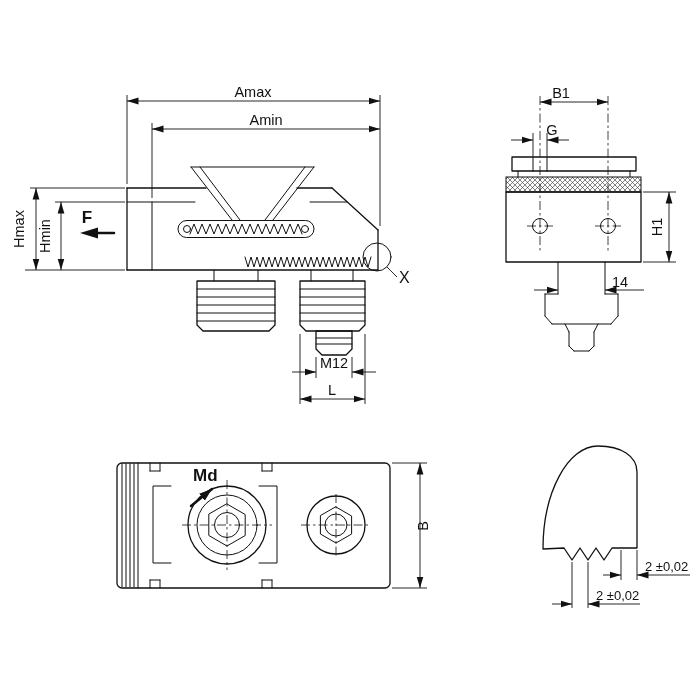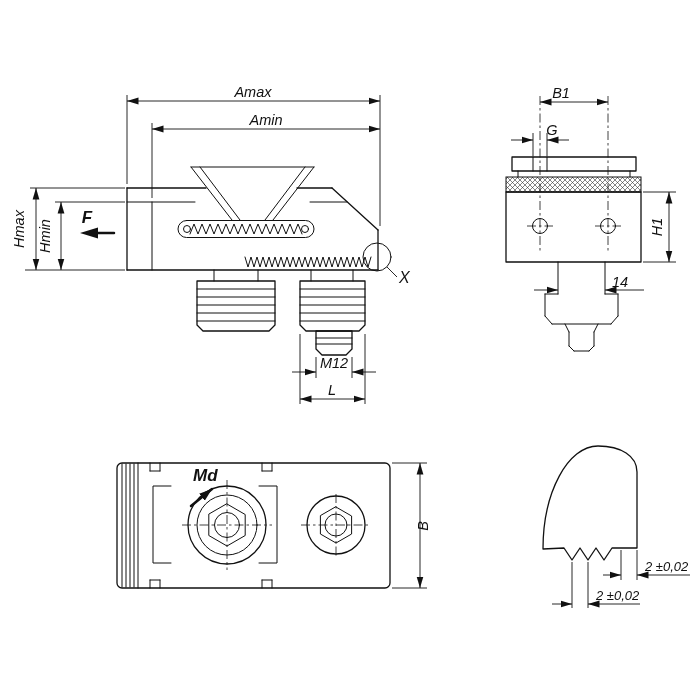--- a/index.html
+++ b/index.html
@@ -1,16 +1,16 @@
 <!DOCTYPE html>
 <html><head>
 <meta charset="utf-8">
 <style>
   html,body{margin:0;padding:0;background:#ffffff;}
-  .page{position:relative;width:700px;height:700px;background:#ffffff;overflow:hidden;font-style:italic;}
+  .page{position:relative;width:700px;height:700px;background:#ffffff;overflow:hidden;}
   svg{position:absolute;inset:0;}
   .ol{fill:none;stroke:#111;stroke-width:1.3;stroke-linejoin:round;stroke-linecap:round;}
   .tl{fill:none;stroke:#111;stroke-width:1;stroke-linejoin:round;stroke-linecap:round;}
   .dl{fill:none;stroke:#111;stroke-width:0.9;}
   .cl{fill:none;stroke:#111;stroke-width:0.8;stroke-dasharray:9 3 2.5 3;}
   .thick{fill:none;stroke:#111;stroke-width:2.5;stroke-linecap:round;}
   text{font-family:"Liberation Sans","DejaVu Sans",sans-serif;fill:#111;}
   .dim{font-size:14.5px;}
   .dimS{font-size:13px;}
   .big{font-size:17px;font-weight:bold;}

